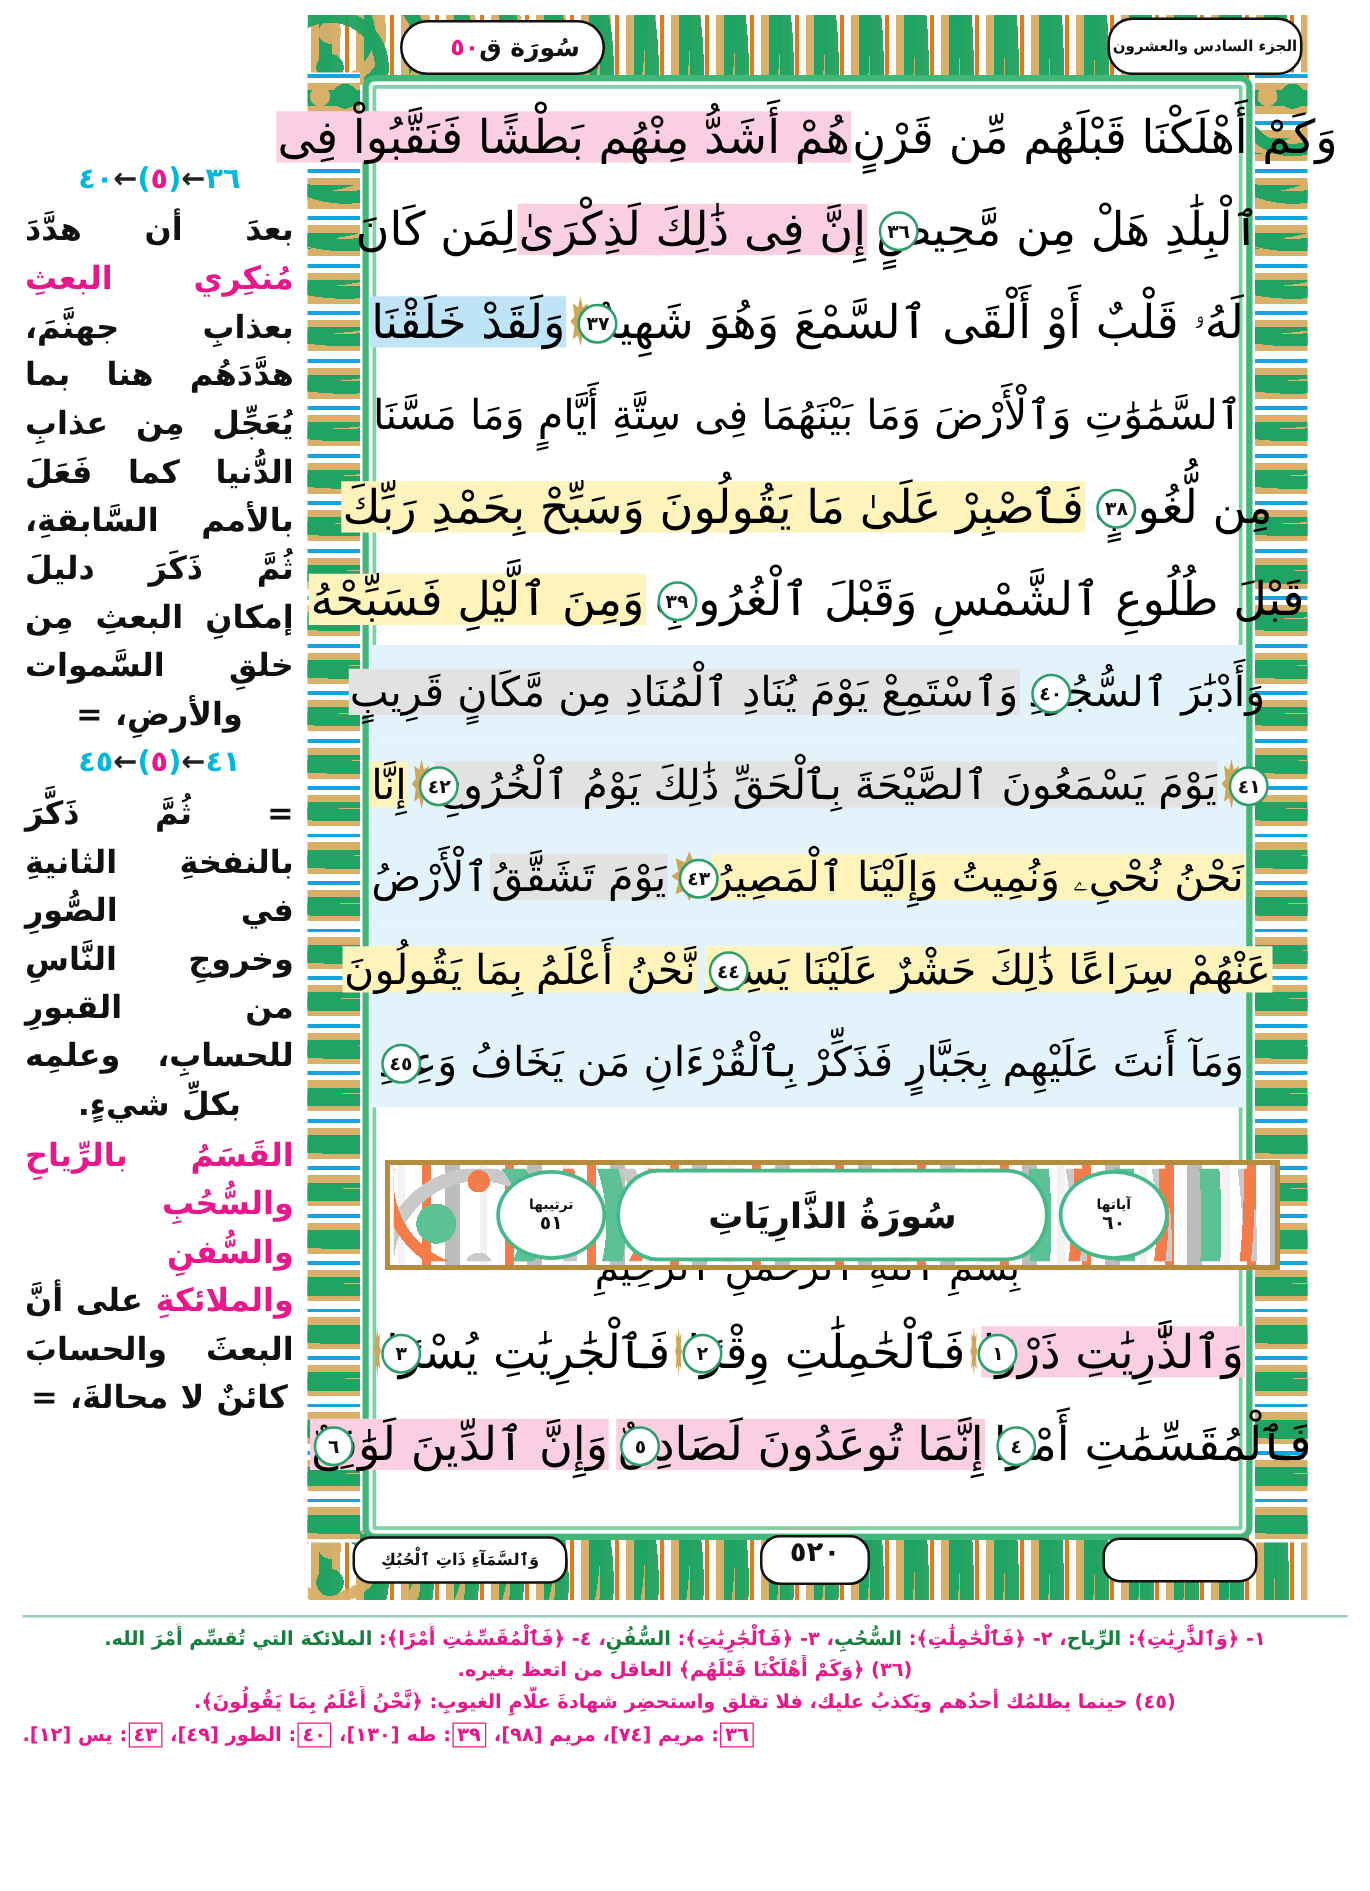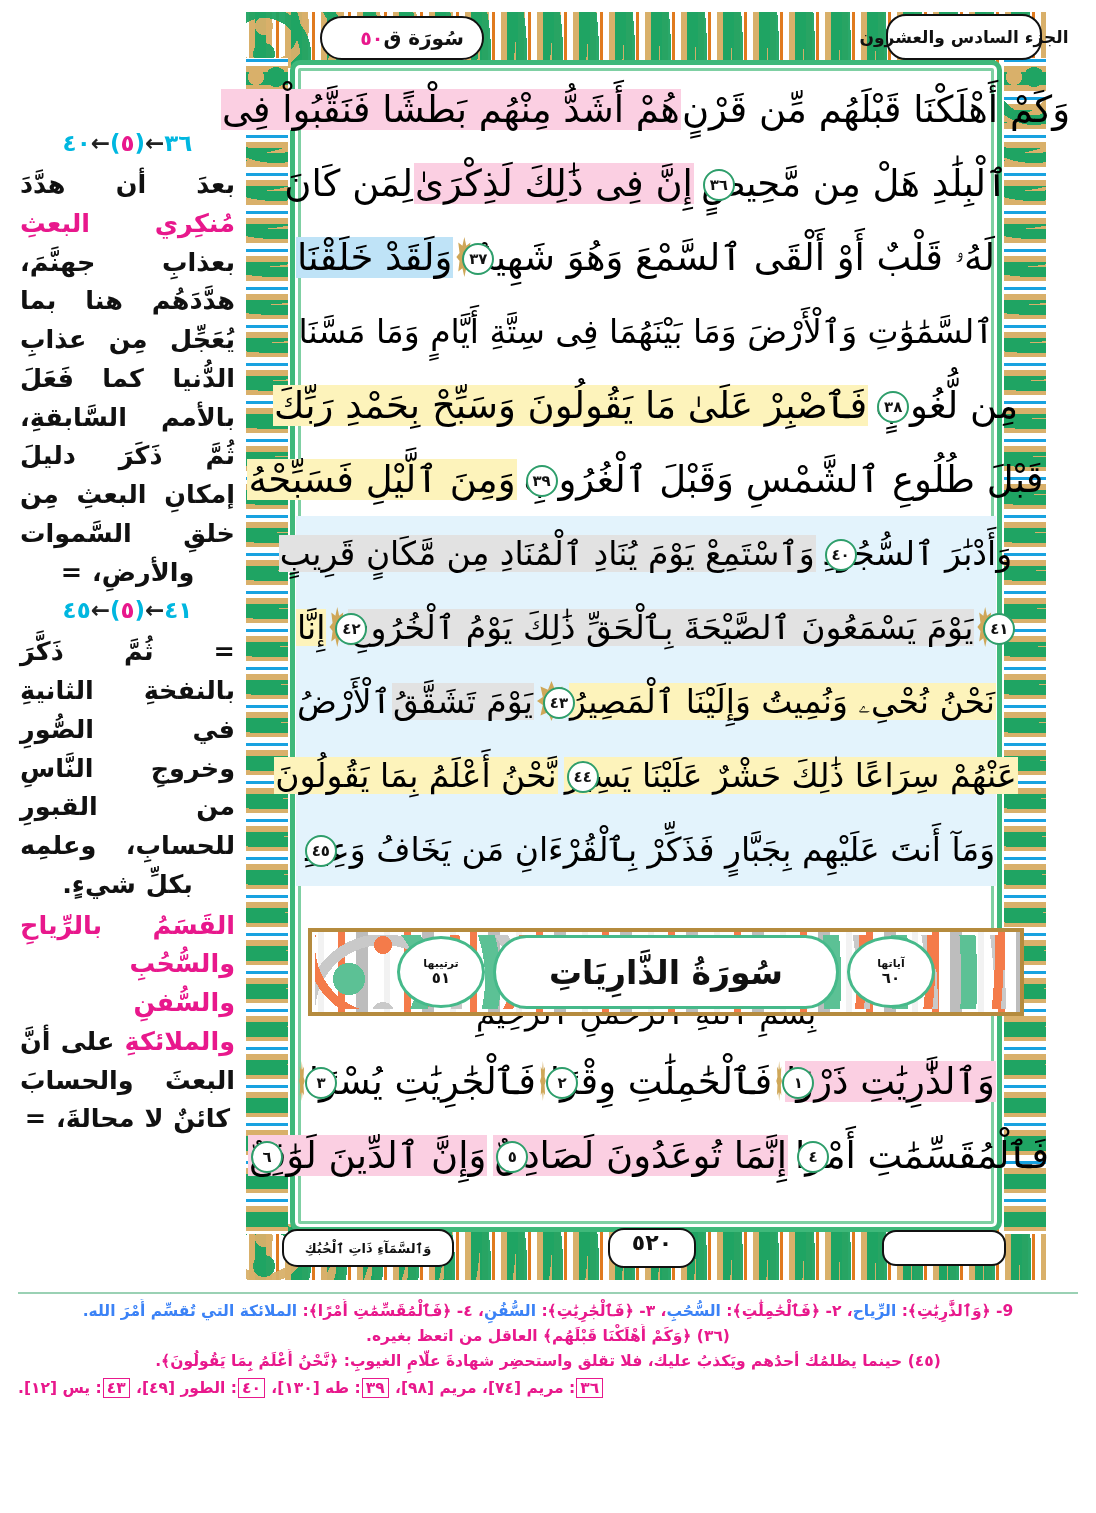--- a/index.html
+++ b/index.html
@@ -119,21 +119,21 @@
   }
   .cart-juz{
     top:14px;left:886px;width:152px;height:42px;
     border-radius:20px;
   }
   .cart-surah-text{
     font-size:20px;font-weight:bold;color:#111;
     white-space:nowrap;
   }
   .cart-surah-num{color:#e8188c;font-size:19px;font-weight:bold;margin-left:20px;}
-  .cart-juz-text{font-size:17px;font-weight:bold;color:#111;white-space:nowrap;}
+  .cart-juz-text{font-size:12px;font-weight:bold;color:#111;white-space:nowrap;}
 
   
   .cart-page{
     position:absolute;top:1228px;left:608px;width:84px;height:36px;
     background:#fff;border:2.5px solid #111;border-radius:16px;
     display:flex;align-items:flex-start;justify-content:center;z-index:30;
   }
   .cart-page span{font-size:22px;font-weight:bold;color:#111;}
   .cart-catch{
     position:absolute;top:1229px;left:282px;width:168px;height:34px;
@@ -220,21 +220,21 @@
       repeating-radial-gradient(circle at 68px 78px, #c9c9c9 0 11px, rgba(0,0,0,0) 11px 68px);
   }
   .banner-center{
     position:relative;z-index:3;
     background:#ffffff;
     border:3px solid #46b98a;
     border-radius:40px/44px;
     width:340px;height:68px;
     display:flex;align-items:center;justify-content:center;
   }
-  .banner-center span{font-size:33px;font-weight:bold;color:#111;white-space:nowrap;}
+  .banner-center span{font-size:28px;font-weight:bold;color:#111;white-space:nowrap;}
   .banner-oval{
     position:relative;z-index:3;
     background:#ffffff;border:3px solid #46b98a;
     width:82px;height:66px;border-radius:50%;
     display:flex;flex-direction:column;align-items:center;justify-content:center;
     margin:0 8px;
   }
   .banner-oval .lbl{font-size:11px;font-weight:bold;color:#111;line-height:1.1;}
   .banner-oval .val{font-size:15px;font-weight:bold;color:#111;line-height:1.1;}
 
@@ -249,21 +249,21 @@
     height:2px;background:#9ad1b4;margin-bottom:5px;width:100%;
   }
   .fn-line{
     font-size:15.5px;font-weight:bold;line-height:1.62;
     color:#e8188c;
     text-align:justify;
     white-space:nowrap;
     overflow:hidden;
   }
   .fn-line.c{text-align:center;}
-  .fn-line .blue{color:#3b82f6;}
+  .fn-line .blue{color:#15803d;}
   .fn-ref{
     font-size:15.5px;font-weight:bold;color:#e8188c;text-align:left;
     margin-top:4px;direction:rtl;
   }
   .boxnum{
     display:inline-block;border:1.5px solid #e8188c;padding:0 3px;margin:0 1px;
   }
 </style>
 </head>
 <body>
@@ -502,21 +502,21 @@
   </div>
   <div class="cart-page">
     <span>٥٢٠</span>
   </div>
   <div class="cart-bmn"></div>
 
   <div class="footnotes">
     <div class="fn-rule"></div>
 
     <div class="fn-line c">
-      <span>9- ﴿وَٱلذَّٰرِيَٰتِ﴾: </span><span class="blue">الرِّياح</span><span>، ٢- ﴿فَٱلْحَٰمِلَٰتِ﴾: </span><span class="blue">السُّحُبِ</span><span>، ٣- ﴿فَٱلْجَٰرِيَٰتِ﴾: </span><span class="blue">السُّفُنِ</span><span>، ٤- ﴿فَٱلْمُقَسِّمَٰتِ أَمْرًا﴾: </span><span class="blue">الملائكة التي تُقسِّم أَمْرَ الله.</span>
+      <span>١- ﴿وَٱلذَّٰرِيَٰتِ﴾: </span><span class="blue">الرِّياح</span><span>، ٢- ﴿فَٱلْحَٰمِلَٰتِ﴾: </span><span class="blue">السُّحُبِ</span><span>، ٣- ﴿فَٱلْجَٰرِيَٰتِ﴾: </span><span class="blue">السُّفُنِ</span><span>، ٤- ﴿فَٱلْمُقَسِّمَٰتِ أَمْرًا﴾: </span><span class="blue">الملائكة التي تُقسِّم أَمْرَ الله.</span>
     </div>
 
     <div class="fn-line c">(٣٦) ﴿وَكَمْ أَهْلَكْنَا قَبْلَهُم﴾ العاقل من اتعظ بغيره.</div>
     <div class="fn-line c">(٤٥) حينما يظلمُك أحدُهم ويَكذبُ عليك، فلا تقلق واستحضِر شهادةَ علّامِ الغيوبِ: ﴿نَّحْنُ أَعْلَمُ بِمَا يَقُولُونَ﴾.</div>
 
     <div class="fn-ref">
       <span class="boxnum">٣٦</span>:
       <span>مريم [٧٤]، مريم [٩٨]،</span>
       <span class="boxnum">٣٩</span>:
       <span>طه [١٣٠]،</span>

